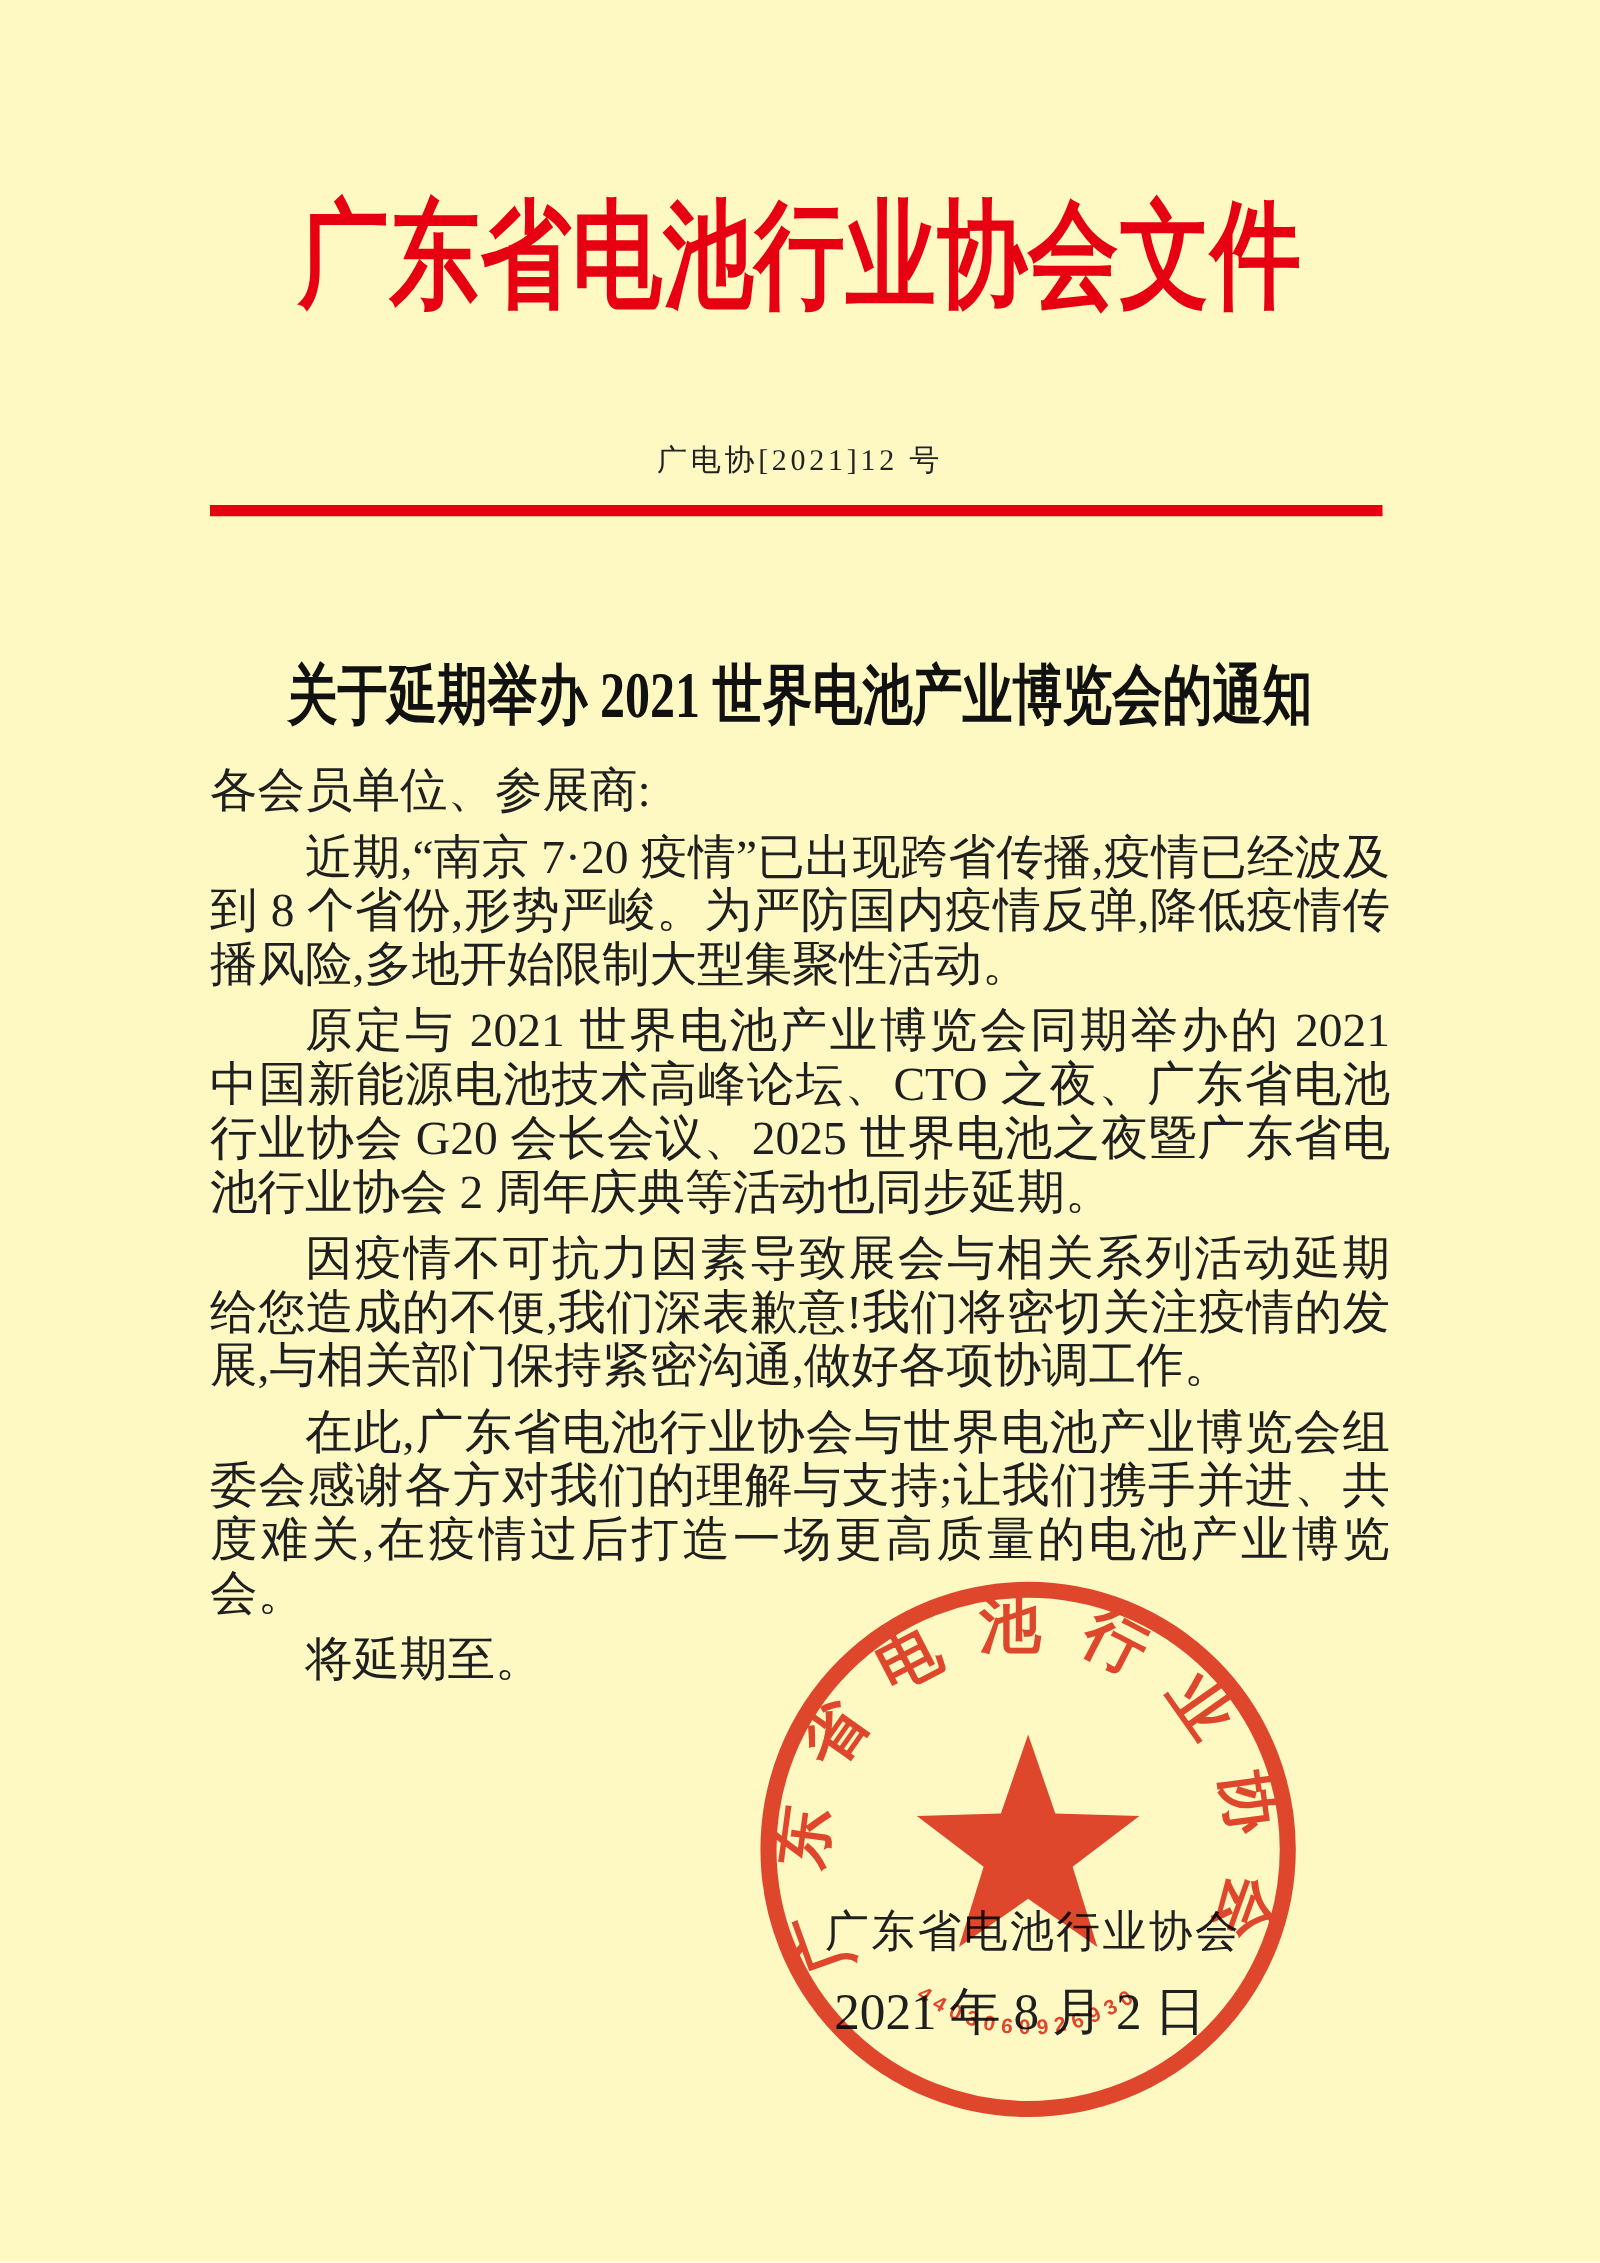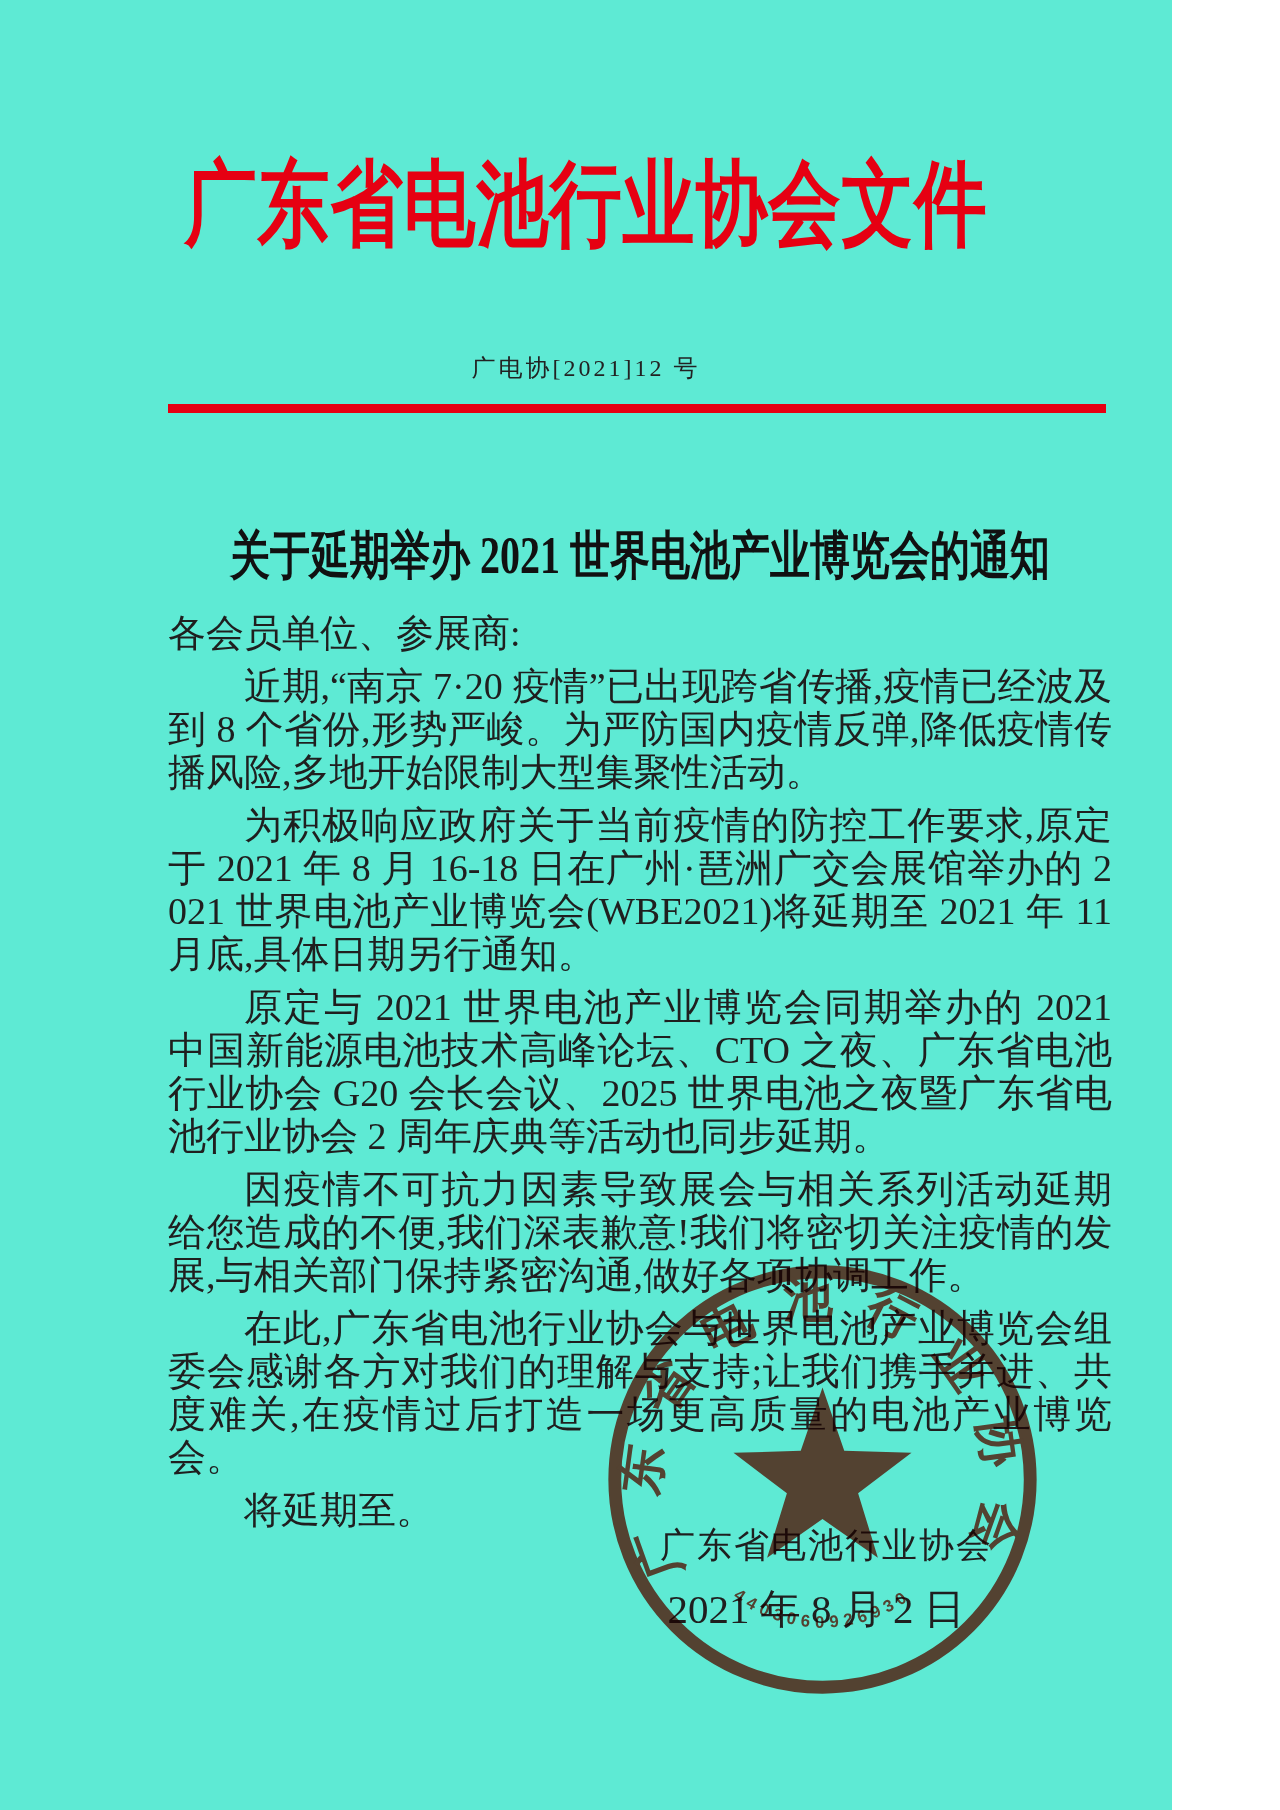--- a/index.html
+++ b/index.html
@@ -2,23 +2,23 @@
 <html style="--header_red: #e60012; --seal_red: #de3a2b; --body_text: #1f1f1f;"><head>
 <meta charset="utf-8">
 <style>
   html, body {
     margin: 0;
     padding: 0;
     background: #ffffff;
   }
   .page {
     position: relative;
-    width: 1172px;
+    width: 1280px;
     height: 1810px;
-    background: #5eead4;
+    background: #fef9c3;
     overflow: hidden;
     font-family: "Liberation Serif", "DejaVu Serif", serif;
     color: var(--body_text, #1f1f1f);
   }
   .header-title {
     position: absolute;
     top: 142px;
     left: 0;
     width: 100%;
     text-align: center;
@@ -142,21 +142,20 @@
 
   <div class="doc-number">广电协[2021]12 号</div>
 
   <div class="red-divider"></div>
 
   <div class="document-title">关于延期举办 2021 世界电池产业博览会的通知</div>
 
   <div class="body-block">
     <p class="salutation">各会员单位、参展商:</p>
     <p>近期,“南京 7·20 疫情”已出现跨省传播,疫情已经波及到 8 个省份,形势严峻。为严防国内疫情反弹,降低疫情传播风险,多地开始限制大型集聚性活动。</p>
-    <p>为积极响应政府关于当前疫情的防控工作要求,原定于 2021 年 8 月 16-18 日在广州·琶洲广交会展馆举办的 2021 世界电池产业博览会(WBE2021)将延期至 2021 年 11 月底,具体日期另行通知。</p>
     <p>原定与 2021 世界电池产业博览会同期举办的 2021 中国新能源电池技术高峰论坛、CTO 之夜、广东省电池行业协会 G20 会长会议、2025 世界电池之夜暨广东省电池行业协会 2 周年庆典等活动也同步延期。</p>
     <p>因疫情不可抗力因素导致展会与相关系列活动延期给您造成的不便,我们深表歉意!我们将密切关注疫情的发展,与相关部门保持紧密沟通,做好各项协调工作。</p>
     <p>在此,广东省电池行业协会与世界电池产业博览会组委会感谢各方对我们的理解与支持;让我们携手并进、共度难关,在疫情过后打造一场更高质量的电池产业博览会。</p>
     <p>将延期至。</p>
   </div>
 
   <div class="signature-org">广东省电池行业协会</div>
 
   <div class="signature-date">2021 年 8 月 2 日</div>
 

